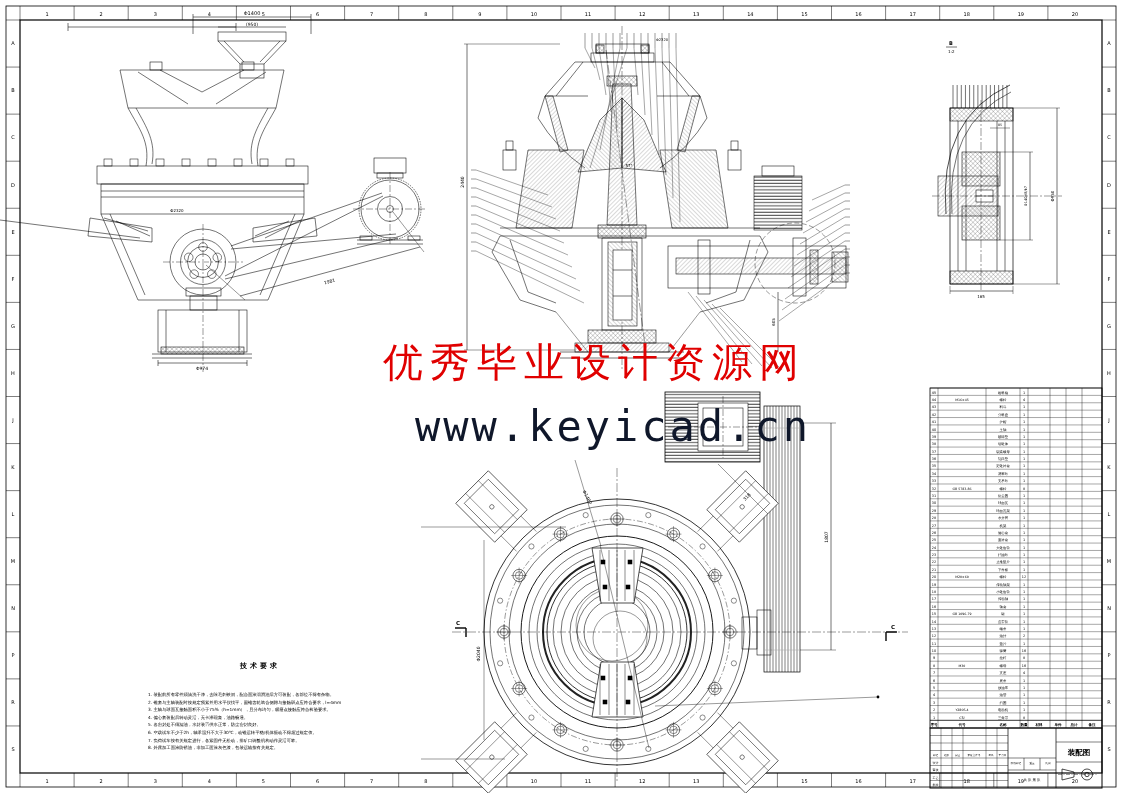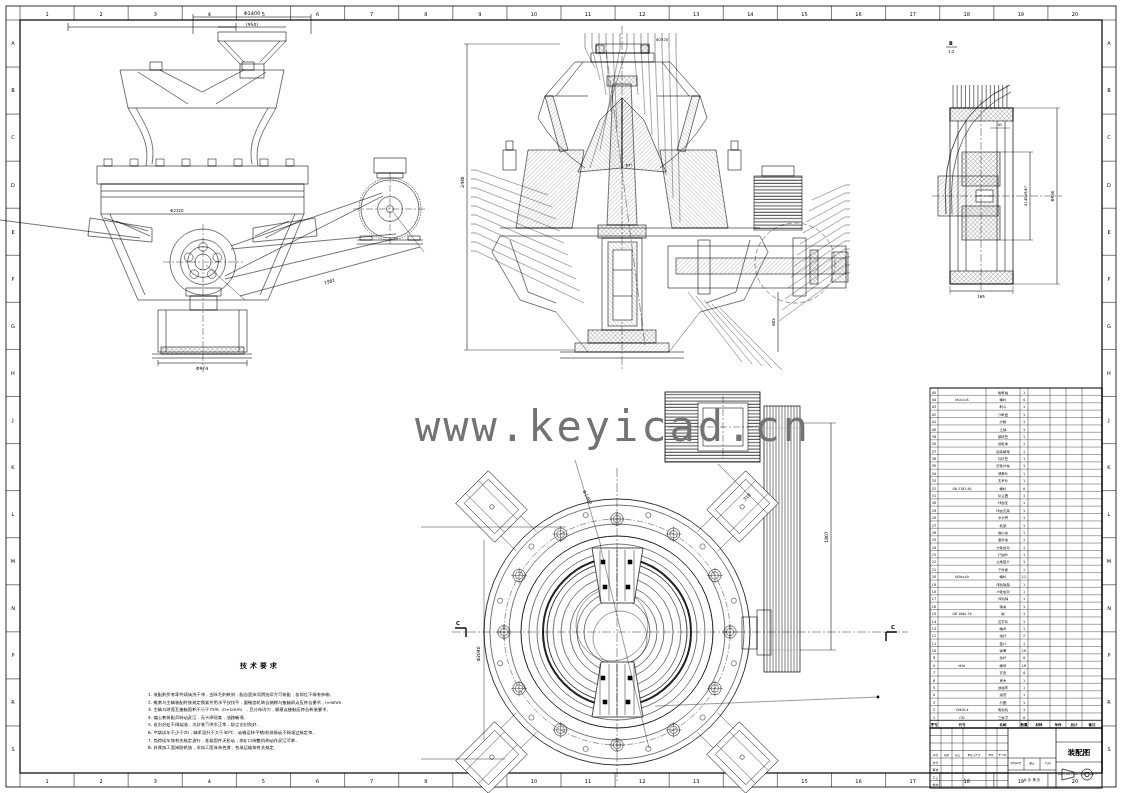--- a/index.html
+++ b/index.html
@@ -1017,21 +1017,22 @@
     <text x="1032" y="781" font-size="3.4" text-anchor="middle">共 张 第 张</text>
     <g stroke="#000" stroke-width="0.7" fill="none">
       <polygon points="1062,769 1074,772 1074,777 1062,780"></polygon>
       <circle cx="1087" cy="774.5" r="5.5"></circle>
           <circle cx="1087" cy="774.5" r="2.2"></circle>
       <line x1="1058" y1="774.5" x2="1097" y2="774.5" stroke-dasharray="4 1.5 1 1.5" stroke-width="0.4"></line>
     </g>
   </g>
 </svg>
 
-<div class="watermark2" style="color: #737373;">www.keyicad.cn</div>
+<div class="watermark1" style="color: rgb(224, 0, 0);">优秀毕业设计资源网</div>
+<div class="watermark2" style="color: #0f172a;">www.keyicad.cn</div>
 
 <div class="techreq">
   <div class="tr-title">技术要求</div>
   <div id="tr-lines">
         <div class="tr-line">1. 装配前所有零件须清洗干净，去除毛刺铁屑，配合面涂润滑油后方可装配，各部位不得有杂物。</div>
         <div class="tr-line">2. 锥套与主轴装配时按规定预紧并用水平仪找平，圆锥齿轮啮合侧隙与接触斑点应符合要求，l=4mm</div>
         <div class="tr-line">3. 主轴与球面瓦接触面积不小于75%（h=1mm），且分布均匀，碾磨点接触应符合检验要求。</div>
         <div class="tr-line">4. 偏心套装配后转动灵活，无卡滞现象，油路畅通。</div>
         <div class="tr-line">5. 各密封处不得漏油，水封装置供水正常，防尘密封良好。</div>
         <div class="tr-line">6. 空载试车不少于2h，轴承温升不大于30℃，动锥运转平稳/机体振动不得超过规定值。</div>

